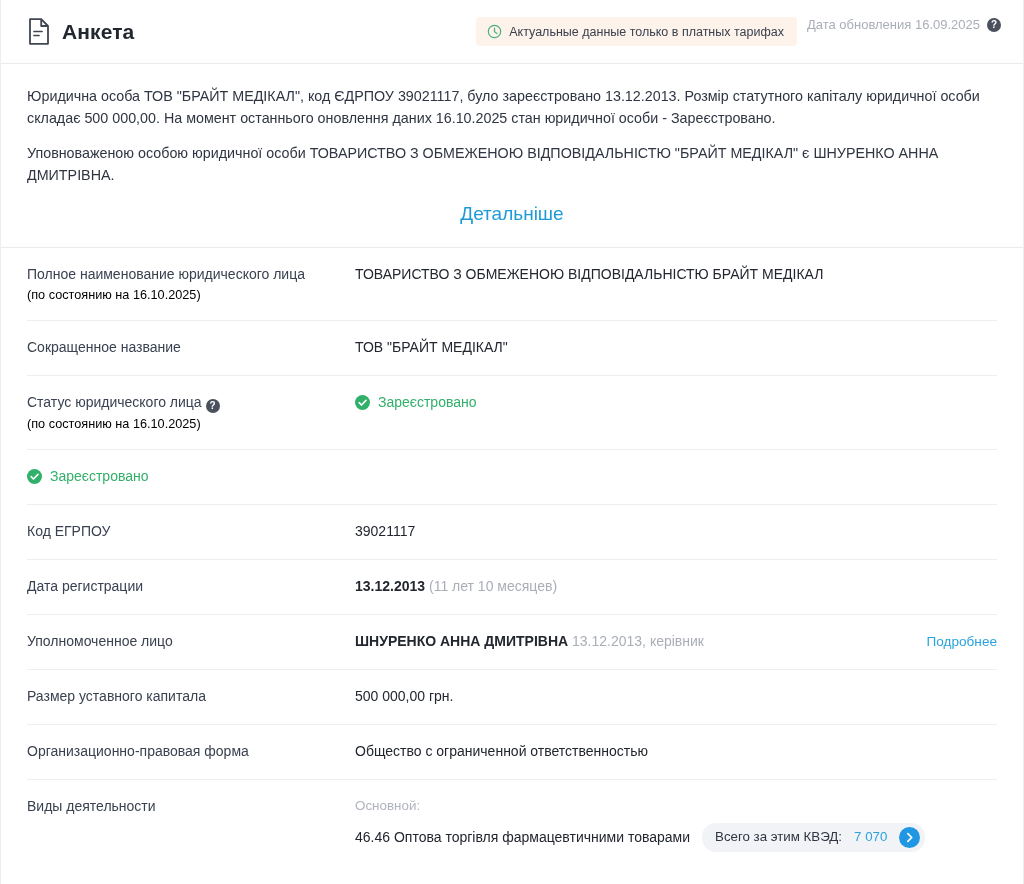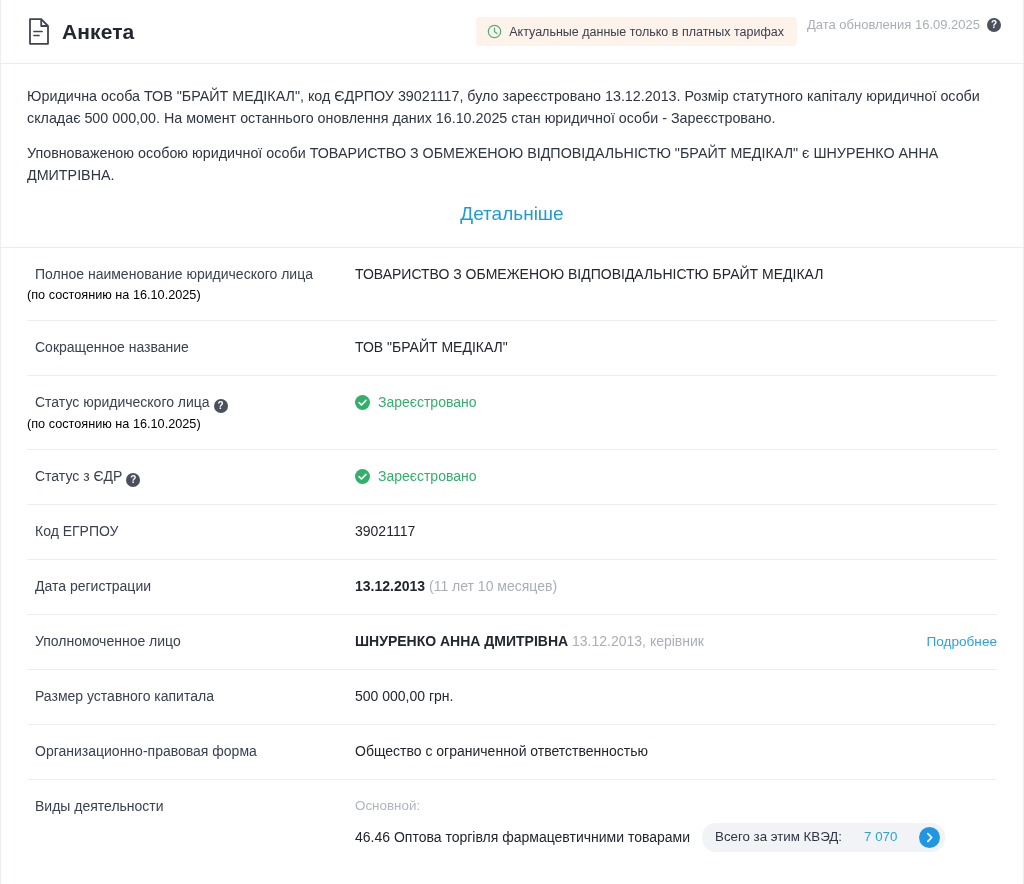--- a/index.html
+++ b/index.html
@@ -124,21 +124,20 @@
   .row-label {
     flex: 0 0 328px;
     max-width: 328px;
     font-size: 14px;
     color: #3a4150;
     line-height: 1.45;
     padding-right: 14px;
   }
   .row-label .lbl-line {
     display: inline;
-    margin-left: 8px;
   }
   .label-q {
     display: inline-block;
     vertical-align: -2px;
     margin-left: 4px;
   }
   .sub-note {
     display: block;
     margin-top: 3px;
     font-size: 12.7px;
@@ -192,21 +191,21 @@
   .act-line {
     display: flex;
     align-items: center;
     gap: 12px;
     flex-wrap: wrap;
   }
   .act-text { font-size: 14px; color: #22262e; }
   .kved-badge {
     display: inline-flex;
     align-items: center;
-    gap: 22px;
+    gap: 12px;
     background: #f1f3f6;
     border-radius: 14px;
     padding: 4px 5px 4px 13px;
     font-size: 13.3px;
     color: #2f3542;
     white-space: nowrap;
   }
   .kved-count { color: #2aa3dd; }
   .kved-arrow {
     width: 21px; height: 21px;
@@ -295,23 +294,20 @@
               <circle cx="8" cy="8" r="8" fill="#31b06a"></circle>
               <path d="M4.4 8.2l2.5 2.5 4.8-5" fill="none" stroke="#fff" stroke-width="1.7" stroke-linecap="round" stroke-linejoin="round"></path>
             </svg>
           </span>
           <span>Зареєстровано</span>
         </span>
       </div>
     </div>
 
     <div class="row">
-      <div class="row-label">
-        <span class="lbl-line">Статус з ЄДР</span><span class="qmark qmark-dark label-q">?</span>
-      </div>
       <div class="row-value">
         <span class="status-val">
           <span class="check-icon">
             <svg viewBox="0 0 16 16" xmlns="http://www.w3.org/2000/svg">
               <circle cx="8" cy="8" r="8" fill="#31b06a"></circle>
               <path d="M4.4 8.2l2.5 2.5 4.8-5" fill="none" stroke="#fff" stroke-width="1.7" stroke-linecap="round" stroke-linejoin="round"></path>
             </svg>
           </span>
           <span>Зареєстровано</span>
         </span>

